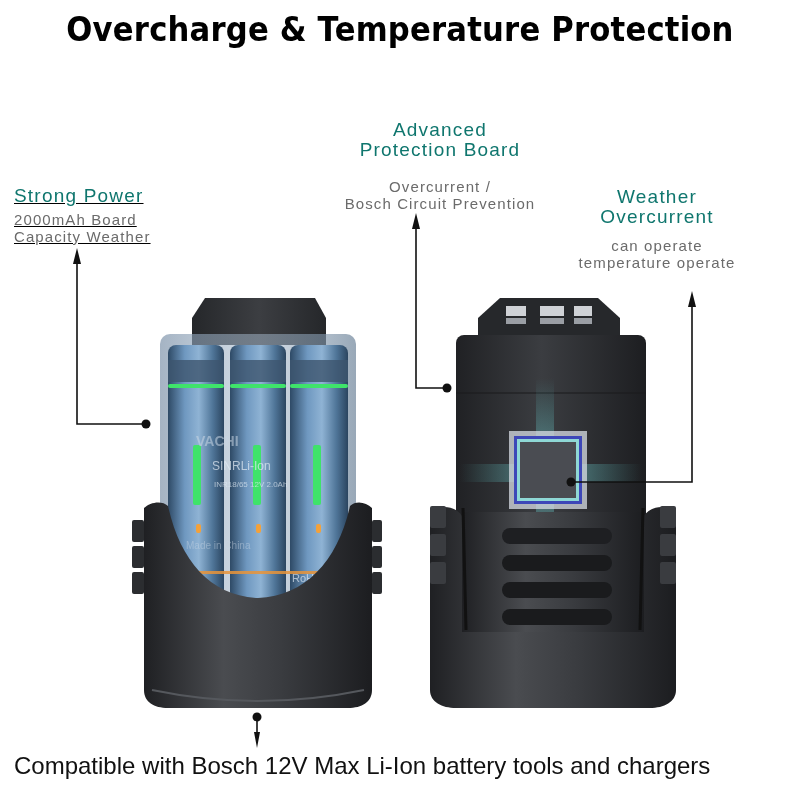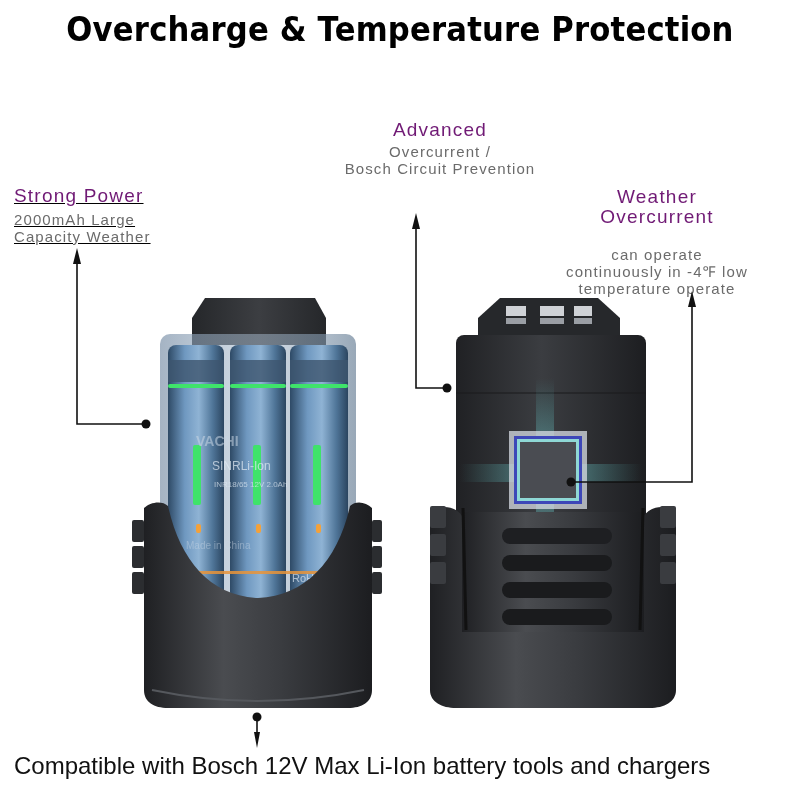--- a/index.html
+++ b/index.html
@@ -1,46 +1,46 @@
 <!DOCTYPE html>
 <html><head>
 <meta charset="utf-8">
 <style>
   html, body { margin:0; padding:0; background:#ffffff; }
   body { width:800px; height:800px; position:relative; overflow:hidden; font-family:"Liberation Sans", sans-serif; }
   .abs { position:absolute; }
   .title { left:0; top:10px; width:800px; text-align:center; font-family:"DejaVu Sans", sans-serif; font-weight:bold; font-size:33px; color:#000; letter-spacing:0.2px; transform:scaleX(0.93); }
-  .lbl-head { color:#701a75; font-size:19px; letter-spacing:1.2px; line-height:20px; text-align:center; }
+  .lbl-head { color:#0f766e; font-size:19px; letter-spacing:1.2px; line-height:20px; text-align:center; }
   .lbl-sub { color:#6b6b6b; font-size:15px; letter-spacing:1.1px; line-height:17px; text-align:center; }
   .left-lbl .lbl-head, .left-lbl .lbl-sub { text-align:left; }
   .footer { left:14px; top:752px; font-size:24px; color:#111; }
   svg { position:absolute; left:0; top:0; }
 </style>
 </head>
 <body>
 
 <div class="abs title">Overcharge &amp; Temperature Protection</div>
 
 <div class="abs left-lbl" style="left:14px;top:186px;text-decoration:underline;">
   <div class="lbl-head">Strong Power</div>
-  <div class="lbl-sub" style="margin-top:5px;">2000mAh Large</div>
+  <div class="lbl-sub" style="margin-top:5px;">2000mAh Board</div>
   <div class="lbl-sub">Capacity Weather</div>
 </div>
 
 <div class="abs" style="left:320px;top:120px;width:240px;">
   <div class="lbl-head">Advanced</div>
-  <div class="lbl-sub" style="margin-top:3px;">Overcurrent /</div>
+  <div class="lbl-head">Protection Board</div>
+  <div class="lbl-sub" style="margin-top:18px;">Overcurrent /</div>
   <div class="lbl-sub">Bosch Circuit Prevention</div>
 </div>
 
 <div class="abs" style="left:542px;top:187px;width:230px;">
   <div class="lbl-head">Weather</div>
   <div class="lbl-head">Overcurrent</div>
-  <div class="lbl-sub" style="margin-top:19px;">can operate</div>
-  <div class="lbl-sub">continuously in -4℉ low</div>
+  <div class="lbl-sub" style="margin-top:10px;">can operate</div>
   <div class="lbl-sub">temperature operate</div>
 </div>
 
 <svg width="800" height="800" viewBox="0 0 800 800">
   <defs>
     <linearGradient id="housingG" x1="0" x2="1" y1="0" y2="0">
       <stop offset="0" stop-color="#1f2023"></stop>
       <stop offset="0.35" stop-color="#4a4c50"></stop>
       <stop offset="0.6" stop-color="#3a3c40"></stop>
       <stop offset="1" stop-color="#1c1d20"></stop>

